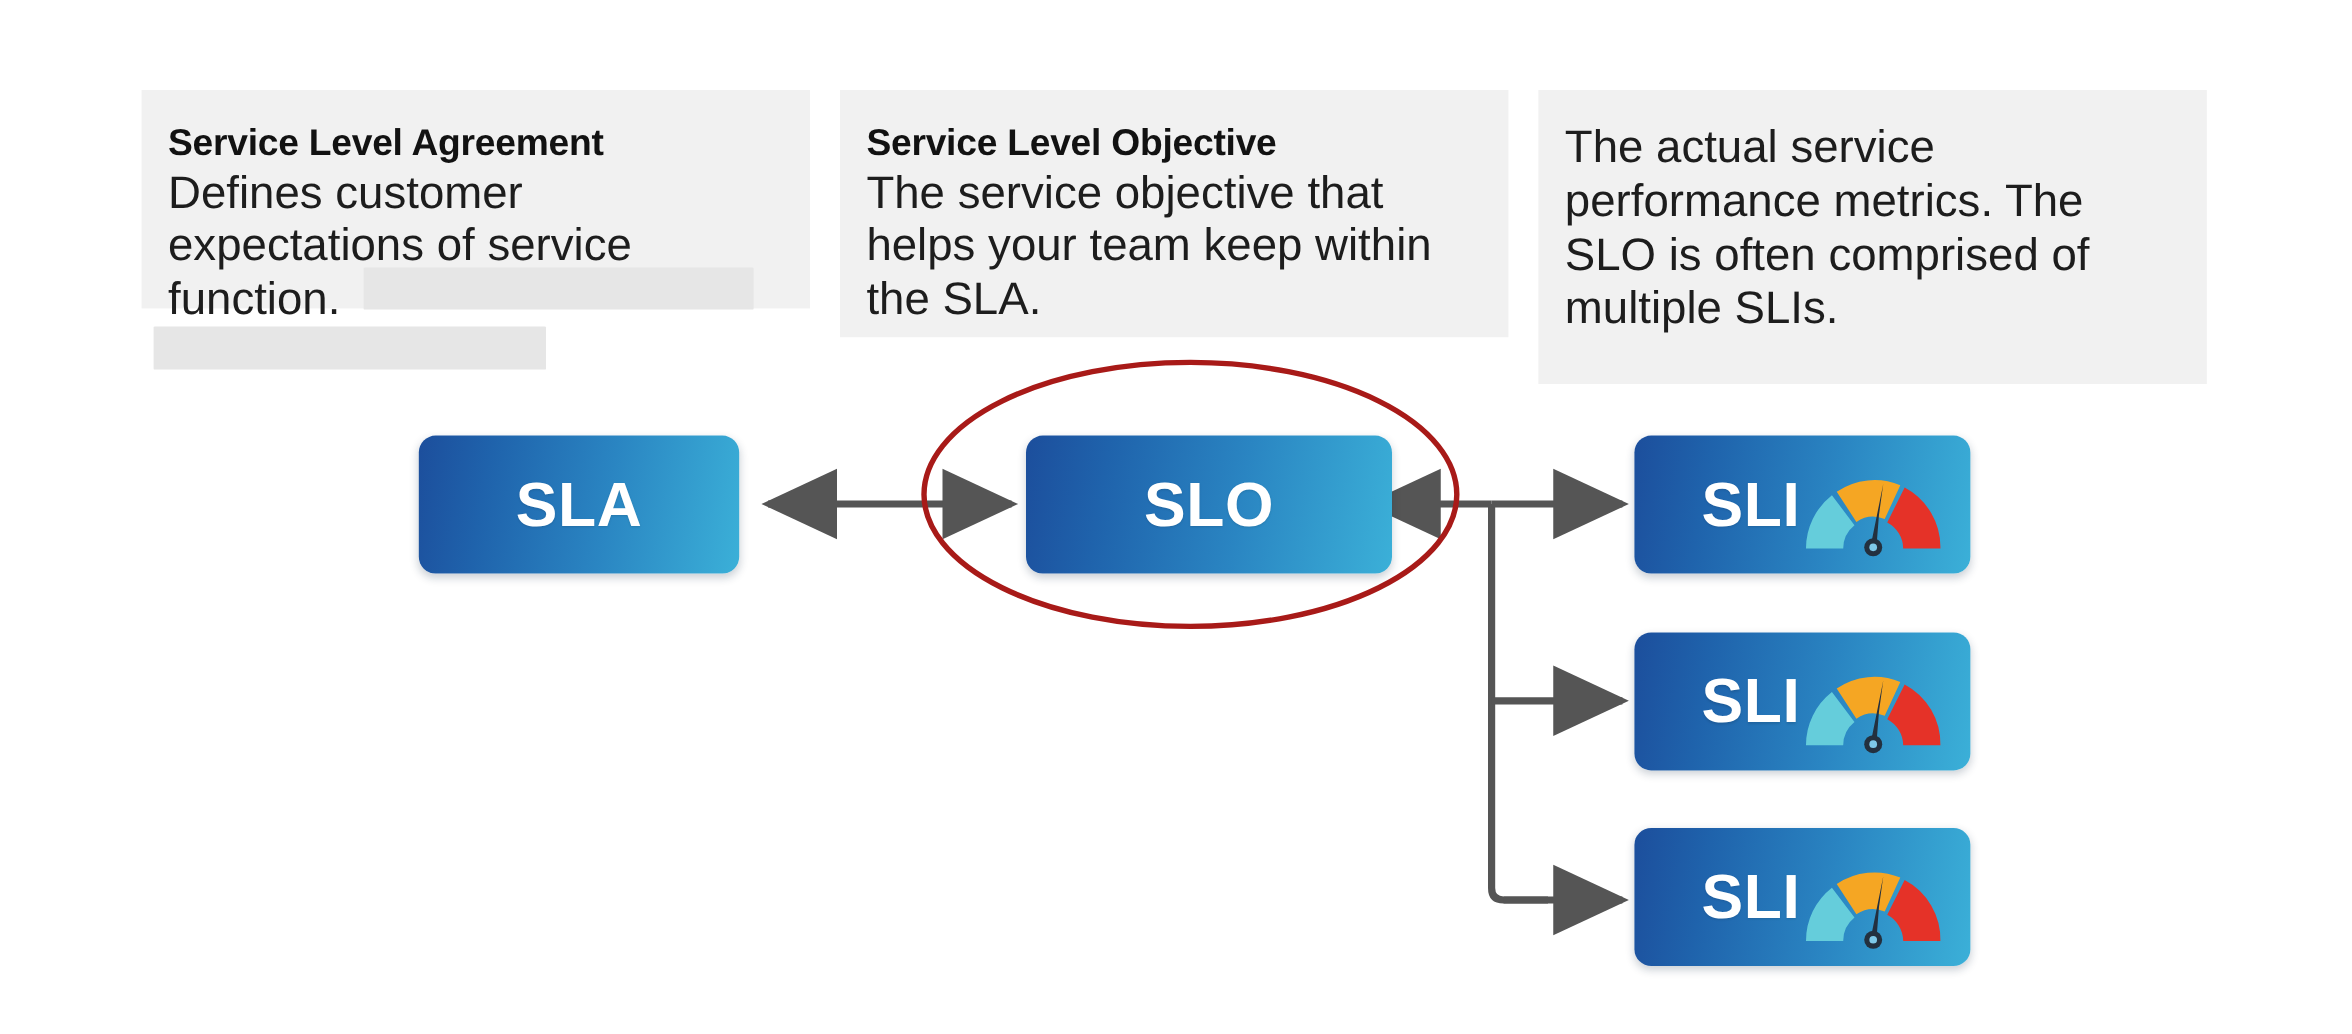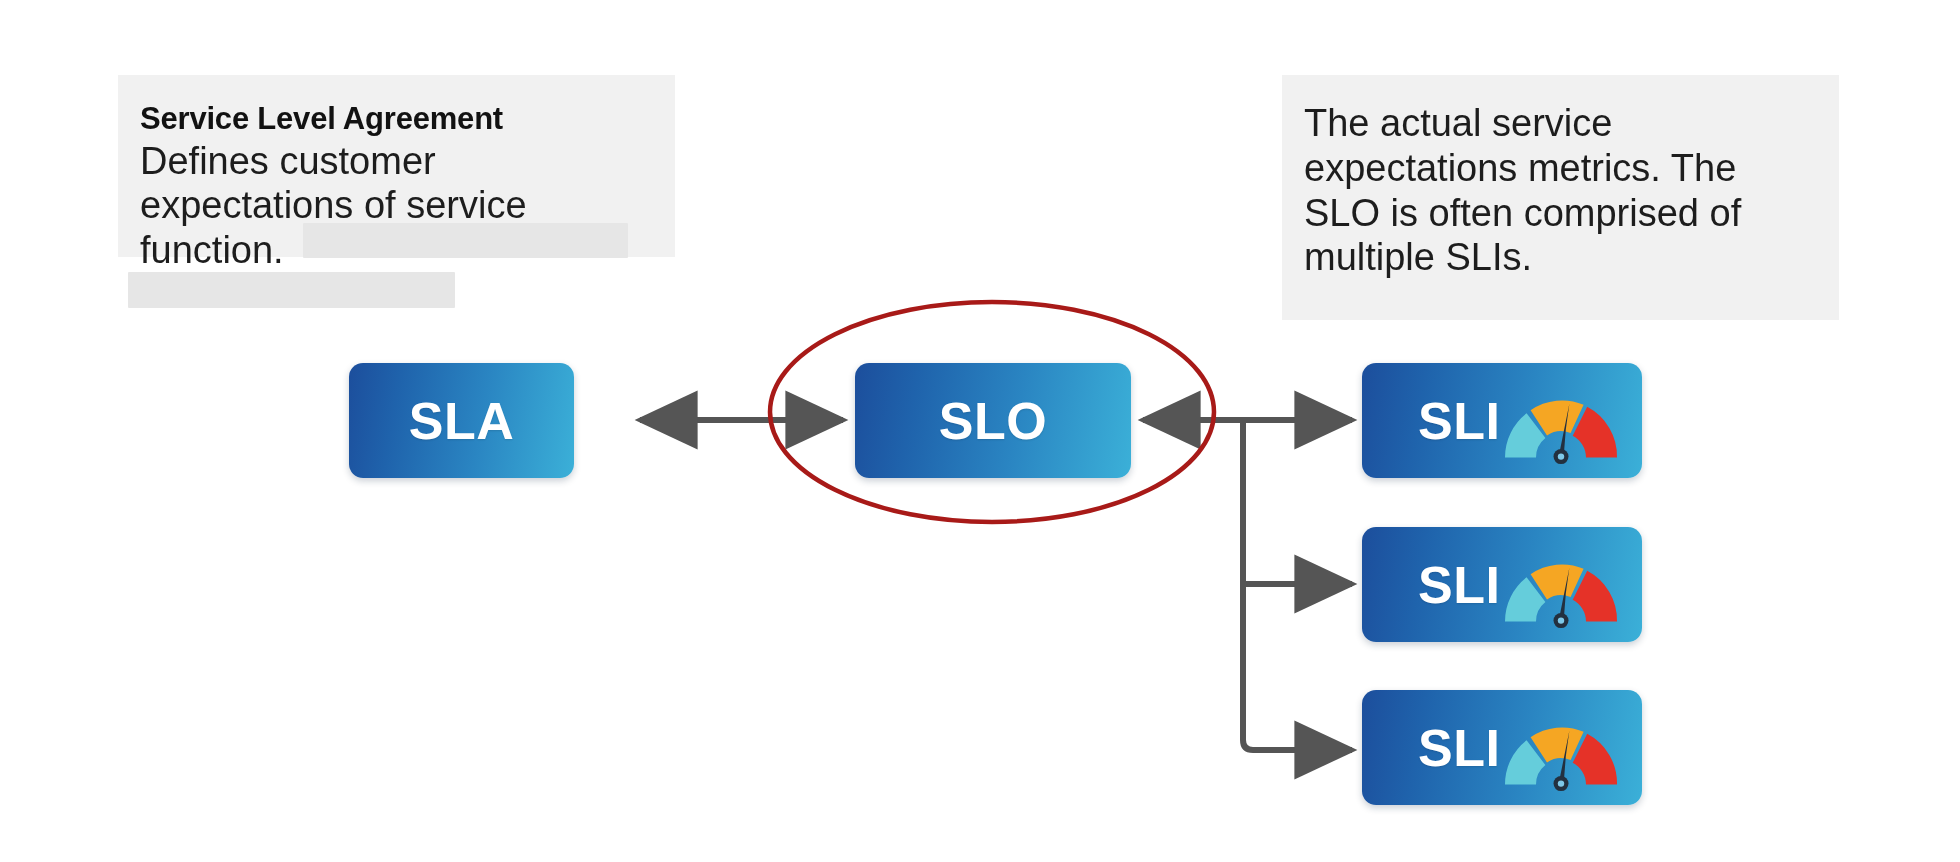--- a/index.html
+++ b/index.html
@@ -96,23 +96,27 @@
 
 <div id="canvas">
 
   <div class="card" style="left:118px; top:75px; width:557px; height:182px;">
     <p class="card-title">Service Level Agreement</p>
     <p class="card-body">Defines customer expectations of service function.</p>
     <div class="redaction" style="left:185px; top:148px; width:325px; height:35px;"></div>
     <div class="redaction" style="left:10px; top:197px; width:327px; height:36px;"></div>
   </div>
 
+  <div class="card" style="left:700px; top:75px; width:557px; height:206px;">
+    <p class="card-title">Service Level Objective</p>
+    <p class="card-body">The service objective that helps your team keep within the SLA.</p>
+  </div>
 
   <div class="card" style="left:1282px; top:75px; width:557px; height:245px;">
-    <p class="card-body">The actual service expectations metrics. The SLO is often comprised of multiple SLIs.</p>
+    <p class="card-body">The actual service performance metrics. The SLO is often comprised of multiple SLIs.</p>
   </div>
 
   <svg id="wires" viewBox="0 0 1960 862" xmlns="http://www.w3.org/2000/svg">
     <defs>
       <marker id="arrowR" markerWidth="11" markerHeight="11" refX="9.6" refY="5.5" orient="auto" markerUnits="strokeWidth">
         <path d="M0,0.6 L10.5,5.5 L0,10.4 Z" fill="#555555"></path>
       </marker>
       <marker id="arrowL" markerWidth="11" markerHeight="11" refX="9.6" refY="5.5" orient="auto" markerUnits="strokeWidth">
         <path d="M0,0.6 L10.5,5.5 L0,10.4 Z" fill="#555555"></path>
       </marker>
@@ -138,25 +142,25 @@
       <line x1="1243" y1="584" x2="1352" y2="584" stroke="#555555" stroke-width="6" marker-end="url(#arrowR)"></line>
     </g>
 
     <g>
       <line x1="1253" y1="750" x2="1352" y2="750" stroke="#555555" stroke-width="6" marker-end="url(#arrowR)"></line>
     </g>
 
     <ellipse cx="992" cy="412" rx="222" ry="110" fill="none" stroke="#a81a18" stroke-width="4.5"></ellipse>
   </svg>
 
-  <div class="node node-sla" style="left:349px; top:363px; width:225px; height:115px;">
+  <div class="node node-sla" style="left:349px; top:363px; width:267px; height:115px;">
     <span class="node-label">SLA</span>
   </div>
 
-  <div class="node node-slo" style="left:855px; top:363px; width:276px; height:115px;">
+  <div class="node node-slo" style="left:855px; top:363px; width:305px; height:115px;">
     <span class="node-label">SLO</span>
   </div>
 
   <div class="node node-sli" style="left:1362px; top:363px; width:280px; height:115px;">
     <span class="node-label">SLI</span>
     <span class="gauge">
       <svg width="125" height="86" viewBox="0 0 125 86" xmlns="http://www.w3.org/2000/svg">
 
         <path d="M6,78 A56,56 0 0 1 27.6,33.6 L46.4,58.5 A25,25 0 0 0 37,78 Z" fill="#65cddb"></path>
 

